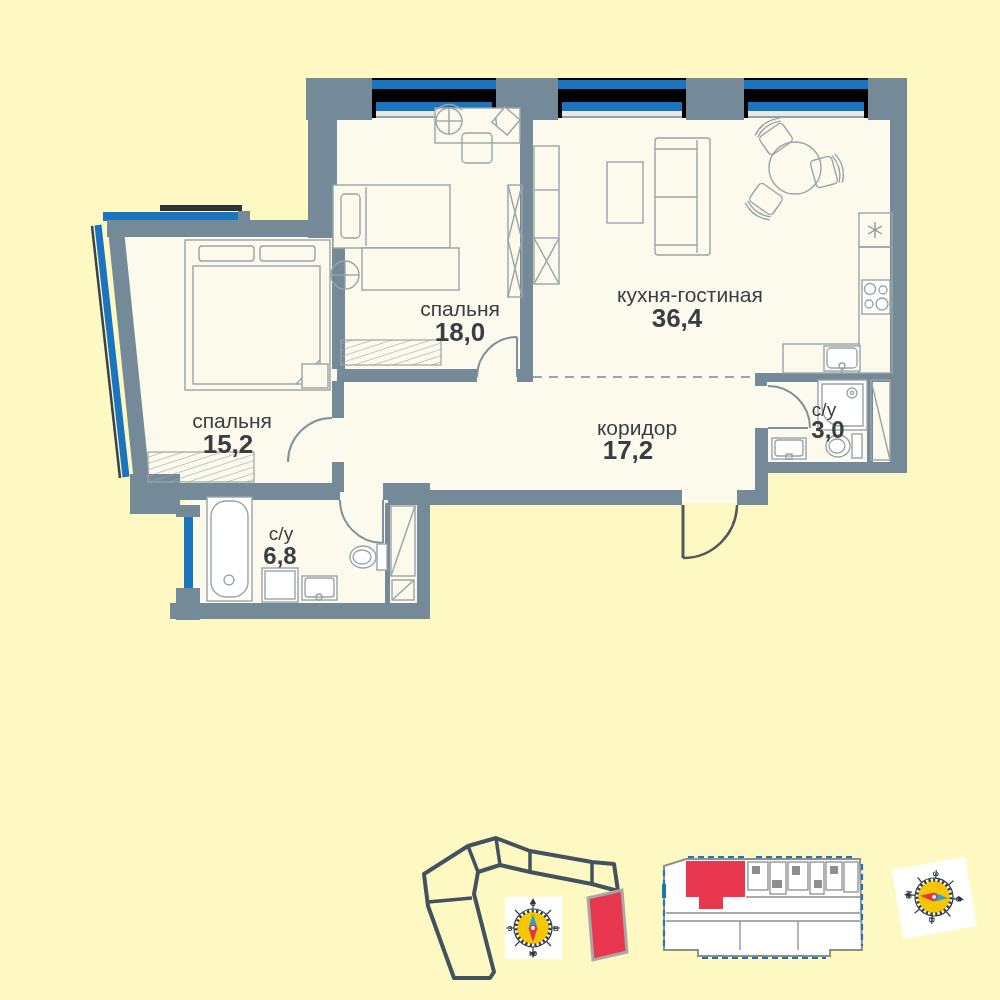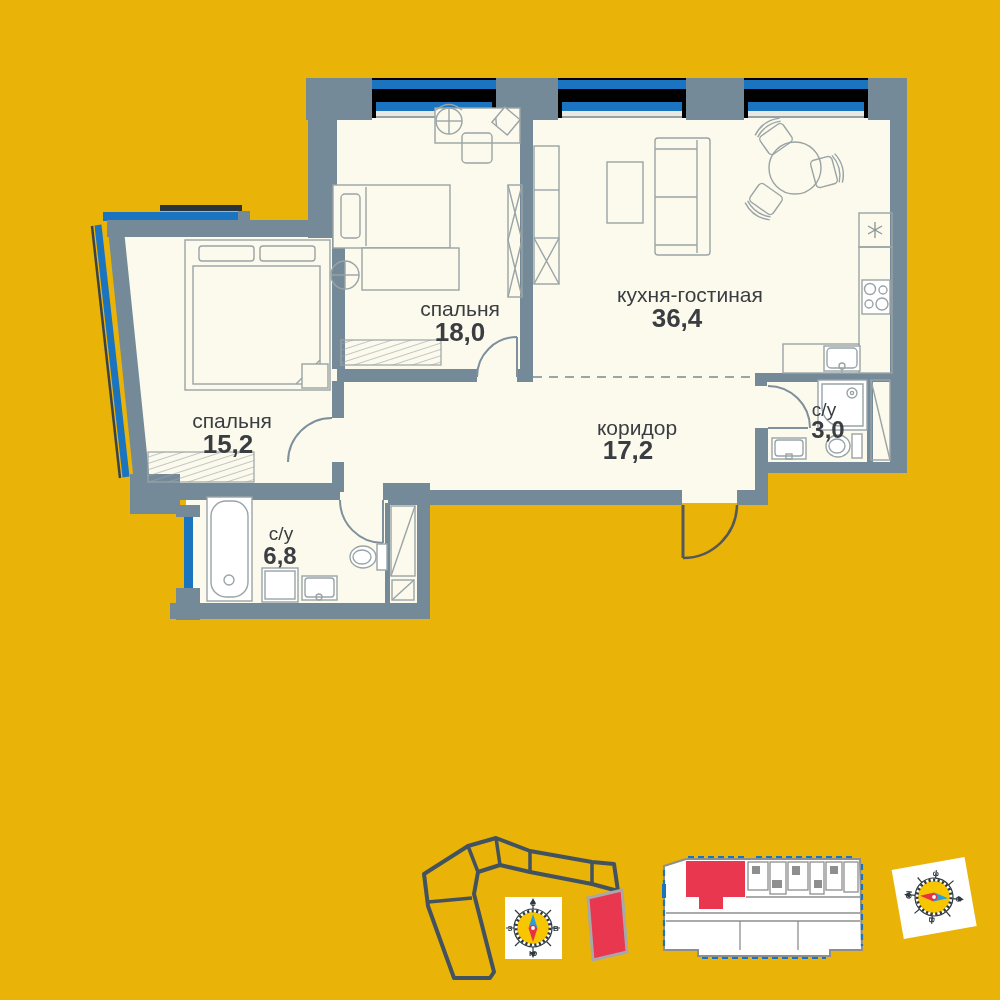--- a/index.html
+++ b/index.html
@@ -10,21 +10,21 @@
     --blue:#1B74C0;
     --text:#3A3D42;
     --outline:#42525E;
     --red:#E8374F;
     --gray:#8E8E8E;
     --face:#F7C600;
     --nred:#E63144;
     --nblue:#2B9FD8;
   }
   html,body{margin:0;padding:0;background:#000;}
-  .stage{width:1000px;height:1000px;background:#eab308;position:relative;overflow:hidden;}
+  .stage{width:1000px;height:1000px;background:#fef9c3;position:relative;overflow:hidden;}
   svg{display:block;}
   text{font-family:"Liberation Sans", sans-serif; fill:var(--text);}
   .room-name{font-size:21px;}
   .room-area{font-size:26px;font-weight:bold;}
   .room-name-sm{font-size:19px;}
   .room-area-sm{font-size:24px;font-weight:bold;}
   .mid{text-anchor:middle;}
   .fx{stroke:var(--line);stroke-width:1.4;fill:var(--floor);}
   .fxw{stroke:var(--line);stroke-width:1.4;fill:#FFFFFF;}
   .fxn{stroke:var(--line);stroke-width:1.4;fill:none;}

